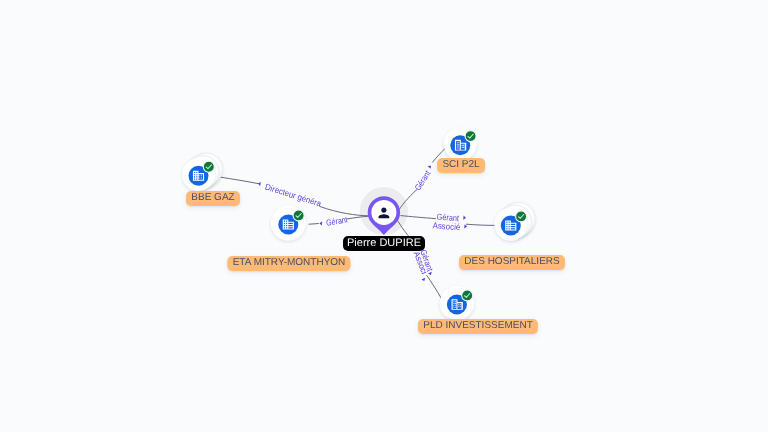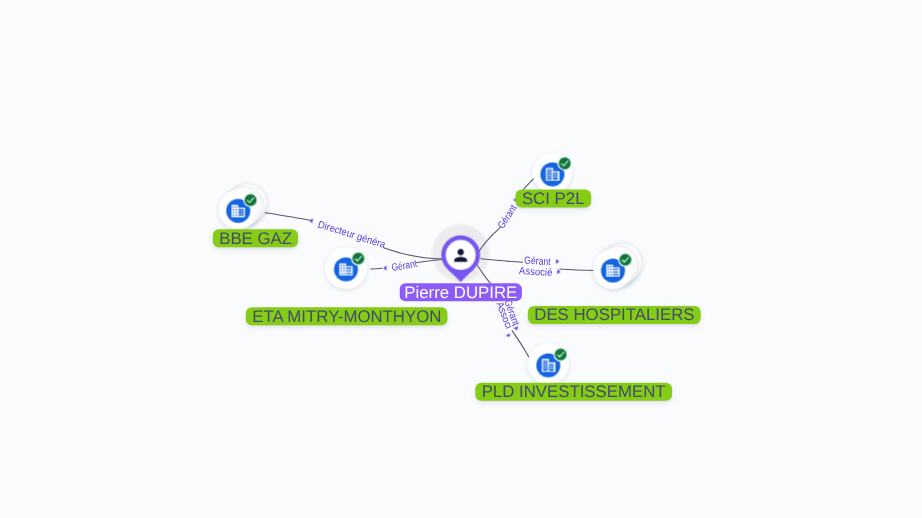--- a/index.html
+++ b/index.html
@@ -14,22 +14,22 @@
   .ncirc{fill:#ffffff;filter:url(#nshadow);}
   .stackc{fill:#ffffff;stroke:#e6e8ee;stroke-width:.8;filter:url(#nshadow);}
   .iblob{fill:#1565e0;}
   .vbadge{fill:#11753a;stroke:#ecf7f0;stroke-width:1.1;}
   .vcheck{fill:none;stroke:#b9ecd0;stroke-width:1.05;stroke-linecap:round;stroke-linejoin:round;}
   .pinbody{fill:#7857f0;}
   .pinhole{fill:#ffffff;}
   .persn{fill:#101736;}
   .bico{fill:#ffffff;}
   .bico2{fill:#ffffff;fill-rule:evenodd;}
-  .nlabel{position:absolute;background:#84cc16;border-radius:5px;font-size:14px;line-height:14.8px;height:14.8px;color:#454c6b;white-space:nowrap;box-shadow:0 1px 2px rgba(30,40,80,.09),0 2px 6px rgba(30,40,80,.07);padding:0 5.3px;transform:translate(-50%,0);}
-  .plabel{position:absolute;background:#8b5cf6;border-radius:5px;font-size:14px;line-height:14.6px;height:14.6px;color:#fff;white-space:nowrap;padding:0 4px;transform:translate(-50%,0);}
+  .nlabel{position:absolute;background:#fdba74;border-radius:5px;font-size:10px;line-height:14.8px;height:14.8px;color:#454c6b;white-space:nowrap;box-shadow:0 1px 2px rgba(30,40,80,.09),0 2px 6px rgba(30,40,80,.07);padding:0 5.3px;transform:translate(-50%,0);}
+  .plabel{position:absolute;background:#000000;border-radius:5px;font-size:11px;line-height:14.6px;height:14.6px;color:#fff;white-space:nowrap;padding:0 4px;transform:translate(-50%,0);}
 </style>
 </head>
 <body>
 
 <div id="stage">
 <svg class="layer" viewBox="0 0 768 432">
 <defs>
   <filter id="halosoft" x="-40%" y="-40%" width="180%" height="180%">
     <feGaussianBlur stdDeviation="0.7"></feGaussianBlur>
   </filter>

